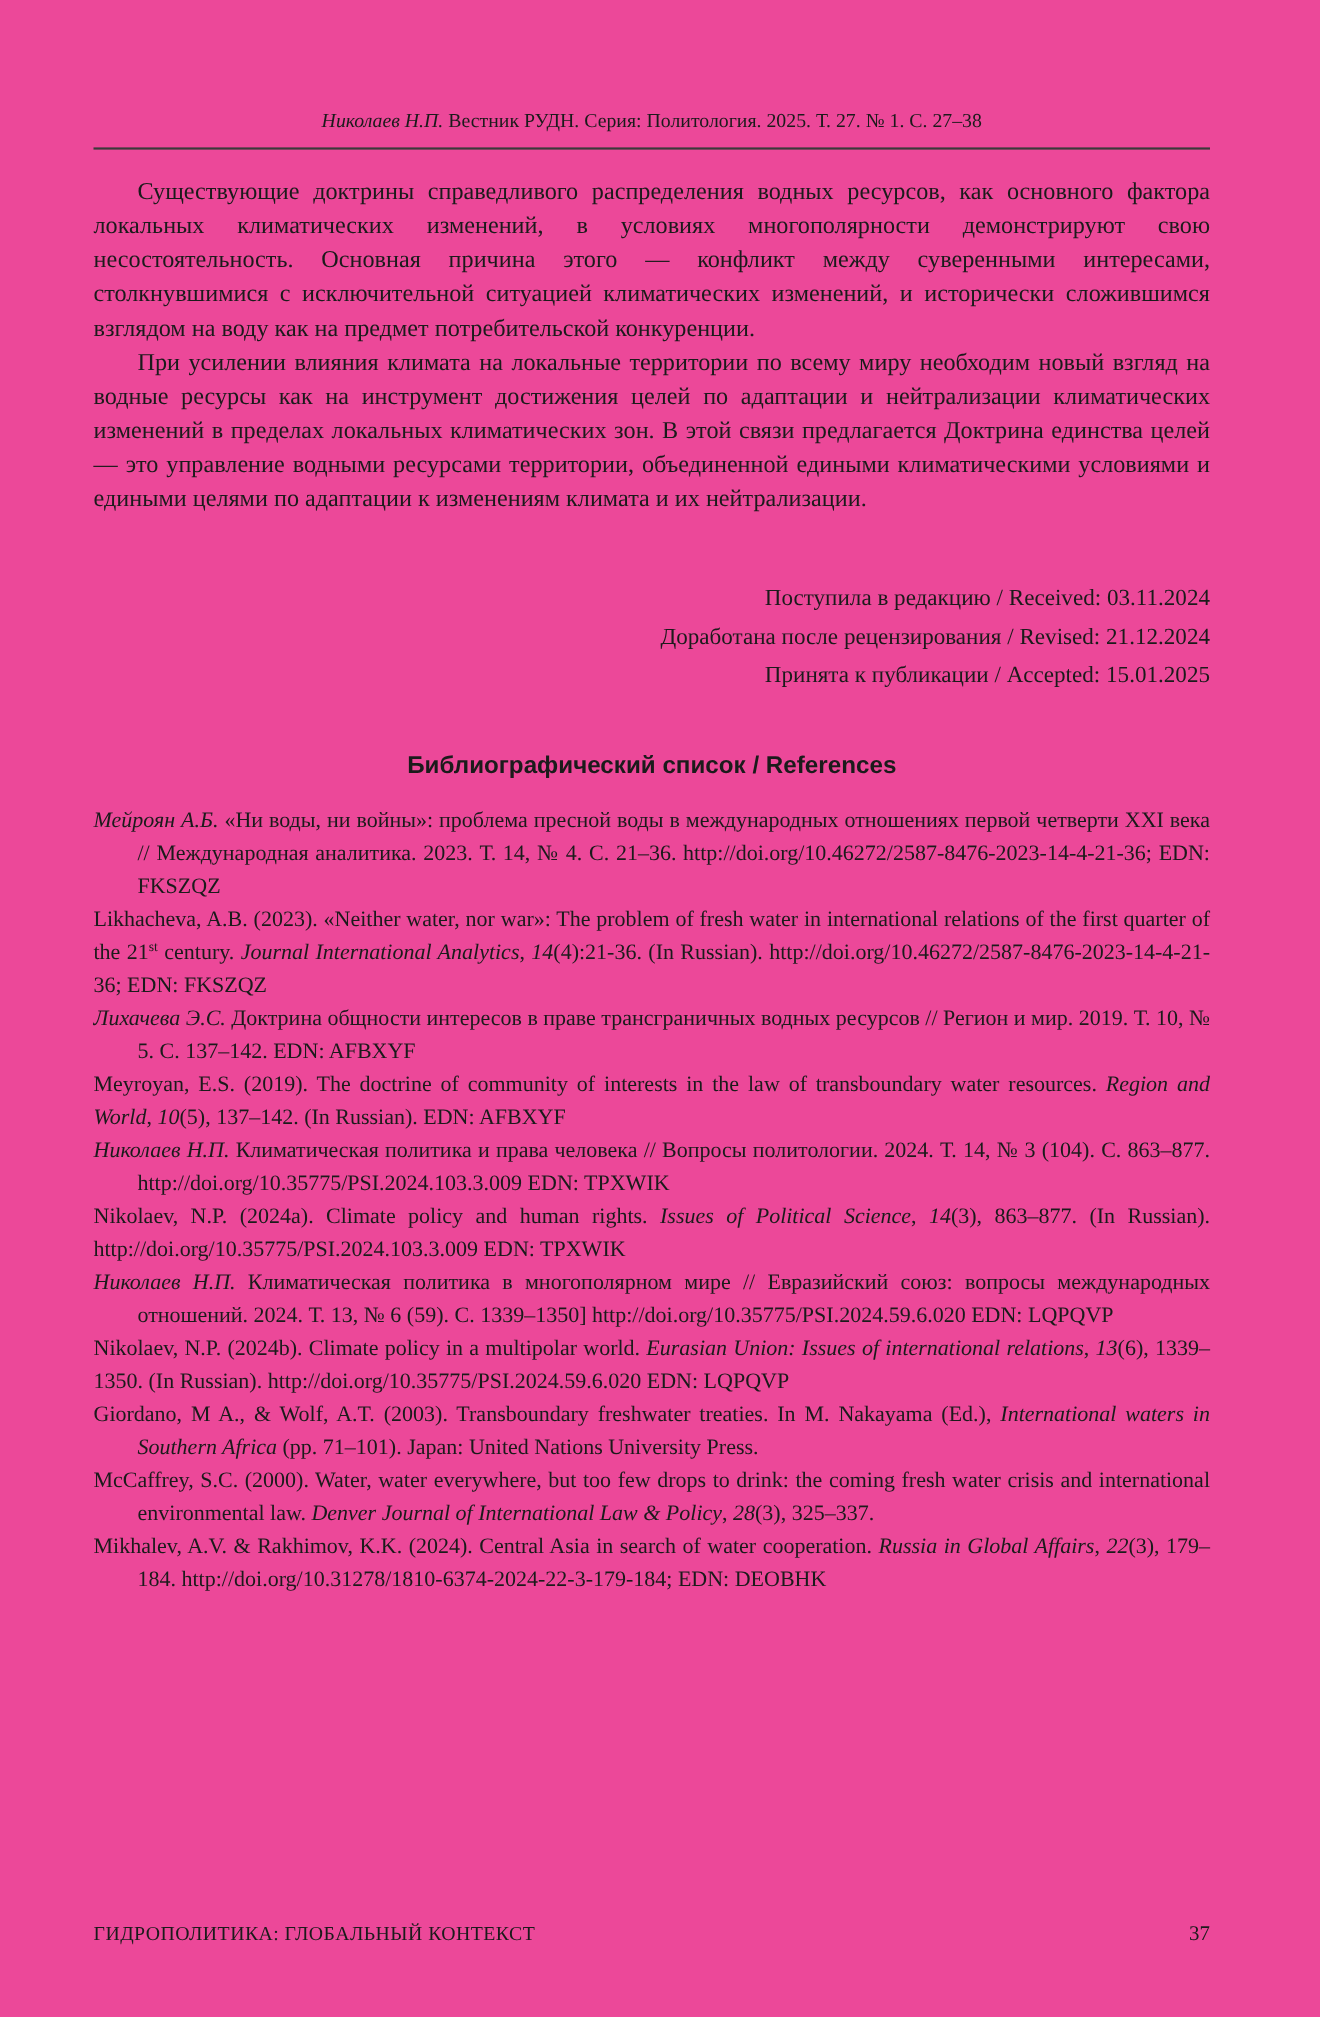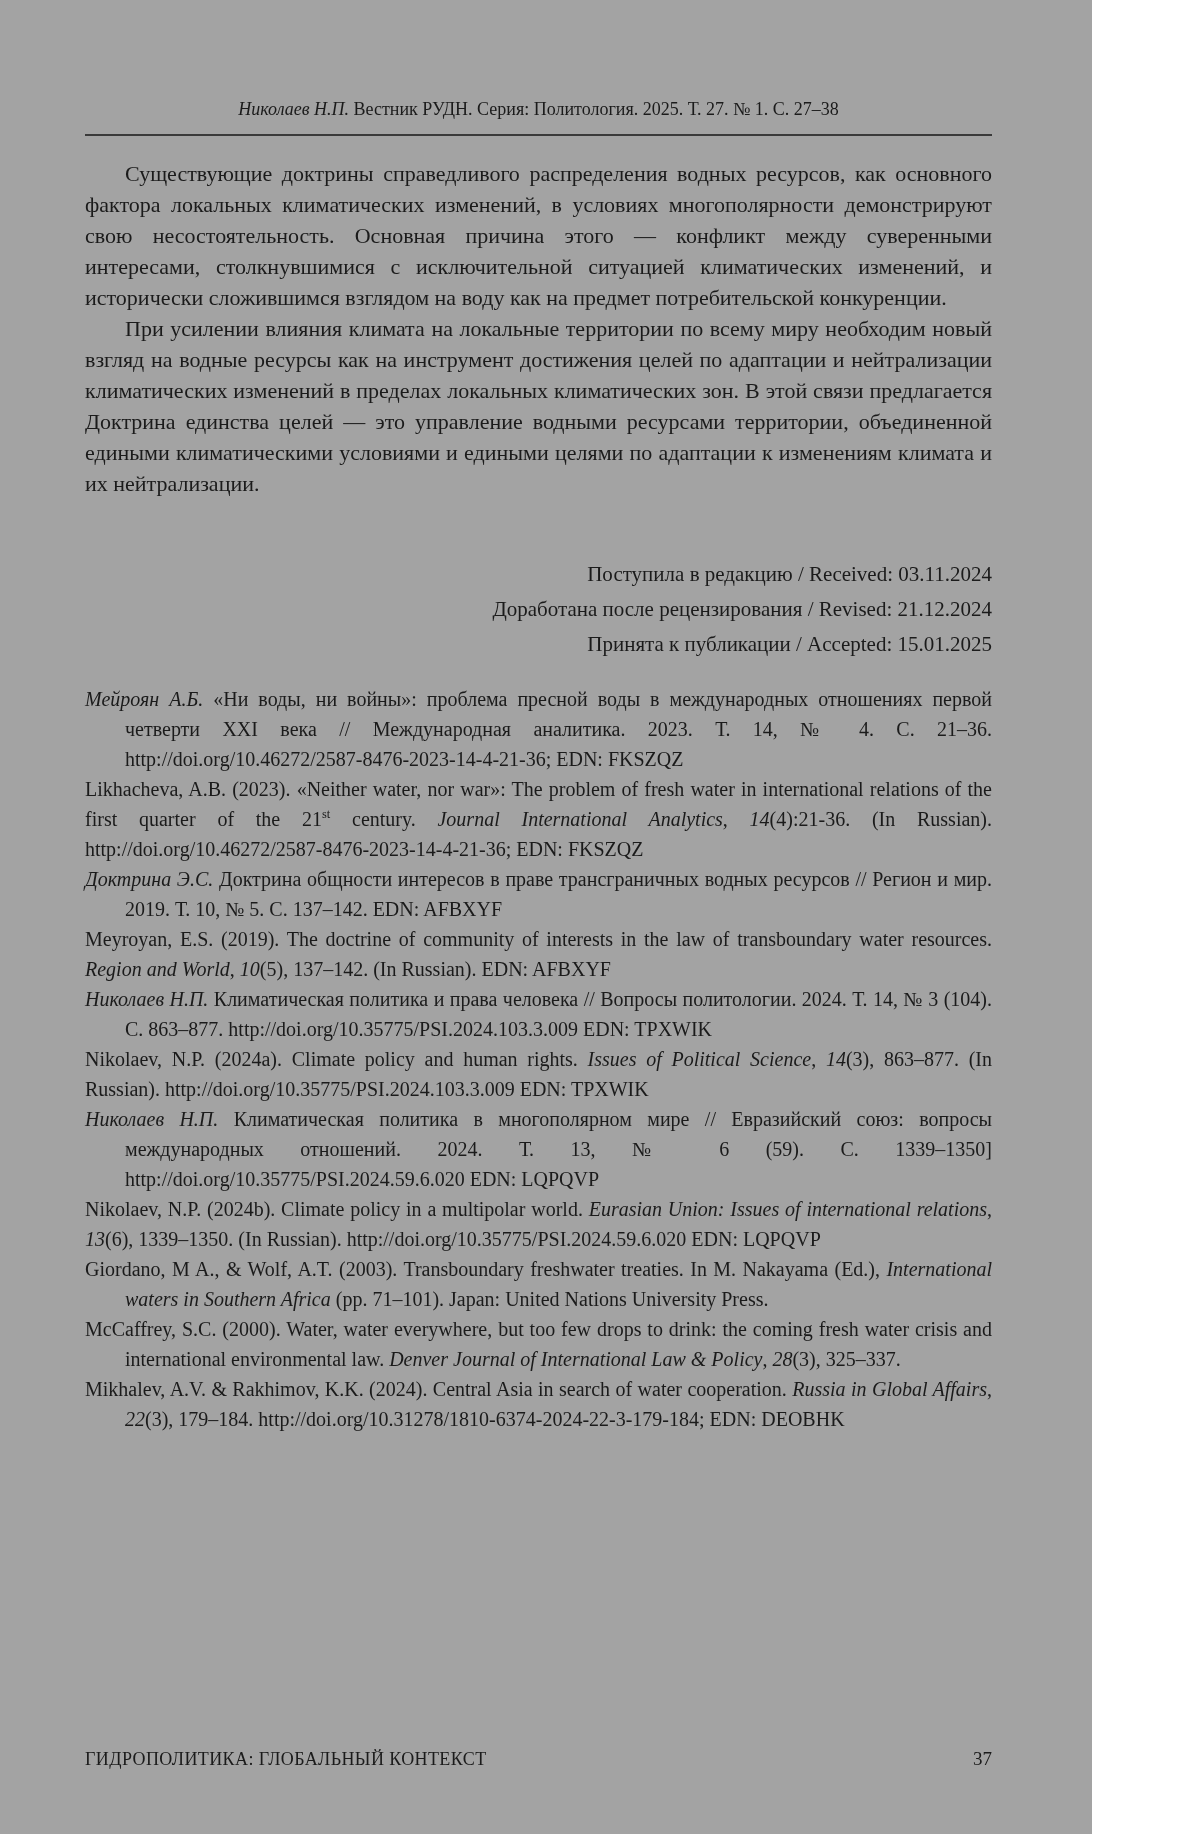--- a/index.html
+++ b/index.html
@@ -5,23 +5,23 @@
   html, body { margin: 0; padding: 0; }
   body {
     width: 1200px;
     background: #ffffff;
     font-family: "Liberation Serif", serif;
     color: #1b1b1b;
     -webkit-font-smoothing: antialiased;
   }
   .page {
     position: relative;
-    width: 1092px;
+    width: 1200px;
     height: 1834px;
-    background: #a3a3a3;
+    background: #ec4899;
     overflow: hidden;
   }
   .content {
     padding: 98px 100px 0 85px; 
   }
   
   .running-header {
     text-align: center;
     font-size: 18px;
     line-height: 22px;
@@ -109,25 +109,26 @@
       <p>Существующие доктрины справедливого распределения водных ресурсов, как основного фактора локальных климатических изменений, в условиях многополярности демонстрируют свою несостоятельность. Основная причина этого — конфликт между суверенными интересами, столкнувшимися с исключительной ситуацией климатических изменений, и исторически сложившимся взглядом на воду как на предмет потребительской конкуренции.</p>
       <p>При усилении влияния климата на локальные территории по всему миру необходим новый взгляд на водные ресурсы как на инструмент достижения целей по адаптации и нейтрализации климатических изменений в пределах локальных климатических зон. В этой связи предлагается Доктрина единства целей — это управление водными ресурсами территории, объединенной едиными климатическими условиями и едиными целями по адаптации к изменениям климата и их нейтрализации.</p>
     </div>
 
     <div class="dates">
       <div>Поступила в редакцию / Received: 03.11.2024</div>
       <div>Доработана после рецензирования / Revised: 21.12.2024</div>
       <div>Принята к публикации / Accepted: 15.01.2025</div>
     </div>
 
+    <div class="ref-heading">Библиографический список / References</div>
 
     <div class="references">
       <p class="ref-hanging"><span class="it">Мейроян А.Б.</span><span> «Ни воды, ни войны»: проблема пресной воды в международных отношениях первой четверти XXI века // Международная аналитика. 2023. Т. 14, № 4. С. 21–36. http://doi.org/10.46272/2587-8476-2023-14-4-21-36; EDN: FKSZQZ</span></p>
       <p class="ref-indented"><span>Likhacheva, A.B. (2023). «Neither water, nor war»: The problem of fresh water in international relations of the first quarter of the 21</span><sup>st</sup><span> century. </span><span class="it">Journal International Analytics</span><span>, </span><span class="it">14</span><span>(4):21-36. (In Russian). http://doi.org/10.46272/2587-8476-2023-14-4-21-36; EDN: FKSZQZ</span></p>
-      <p class="ref-hanging"><span class="it">Доктрина Э.С.</span><span> Доктрина общности интересов в праве трансграничных водных ресурсов // Регион и мир. 2019. Т. 10, № 5. С. 137–142. EDN: AFBXYF</span></p>
+      <p class="ref-hanging"><span class="it">Лихачева Э.С.</span><span> Доктрина общности интересов в праве трансграничных водных ресурсов // Регион и мир. 2019. Т. 10, № 5. С. 137–142. EDN: AFBXYF</span></p>
       <p class="ref-indented"><span>Meyroyan, E.S. (2019). The doctrine of community of interests in the law of transboundary water resources. </span><span class="it">Region and World</span><span>, </span><span class="it">10</span><span>(5), 137–142. (In Russian). EDN: AFBXYF</span></p>
       <p class="ref-hanging"><span class="it">Николаев Н.П.</span><span> Климатическая политика и права человека // Вопросы политологии. 2024. Т. 14, № 3 (104). С. 863–877. http://doi.org/10.35775/PSI.2024.103.3.009 EDN: TPXWIK</span></p>
       <p class="ref-indented"><span>Nikolaev, N.P. (2024a). Climate policy and human rights. </span><span class="it">Issues of Political Science</span><span>, </span><span class="it">14</span><span>(3), 863–877. (In Russian). http://doi.org/10.35775/PSI.2024.103.3.009 EDN: TPXWIK</span></p>
       <p class="ref-hanging"><span class="it">Николаев Н.П.</span><span> Климатическая политика в многополярном мире // Евразийский союз: вопросы международных отношений. 2024. Т. 13, № 6 (59). С. 1339–1350] http://doi.org/10.35775/PSI.2024.59.6.020 EDN: LQPQVP</span></p>
       <p class="ref-indented"><span>Nikolaev, N.P. (2024b). Climate policy in a multipolar world. </span><span class="it">Eurasian Union: Issues of international relations</span><span>, </span><span class="it">13</span><span>(6), 1339–1350. (In Russian). http://doi.org/10.35775/PSI.2024.59.6.020 EDN: LQPQVP</span></p>
       <p class="ref-hanging"><span>Giordano, M A., &amp; Wolf, A.T. (2003). Transboundary freshwater treaties. In M. Nakayama (Ed.), </span><span class="it">International waters in Southern Africa</span><span> (pp. 71–101). Japan: United Nations University Press.</span></p>
       <p class="ref-hanging"><span>McCaffrey, S.C. (2000). Water, water everywhere, but too few drops to drink: the coming fresh water crisis and international environmental law. </span><span class="it">Denver Journal of International Law &amp; Policy</span><span>, </span><span class="it">28</span><span>(3), 325–337.</span></p>
       <p class="ref-hanging"><span>Mikhalev, A.V. &amp; Rakhimov, K.K. (2024). Central Asia in search of water cooperation. </span><span class="it">Russia in Global Affairs</span><span>, </span><span class="it">22</span><span>(3), 179–184. http://doi.org/10.31278/1810-6374-2024-22-3-179-184; EDN: DEOBHK</span></p>
     </div>
 

